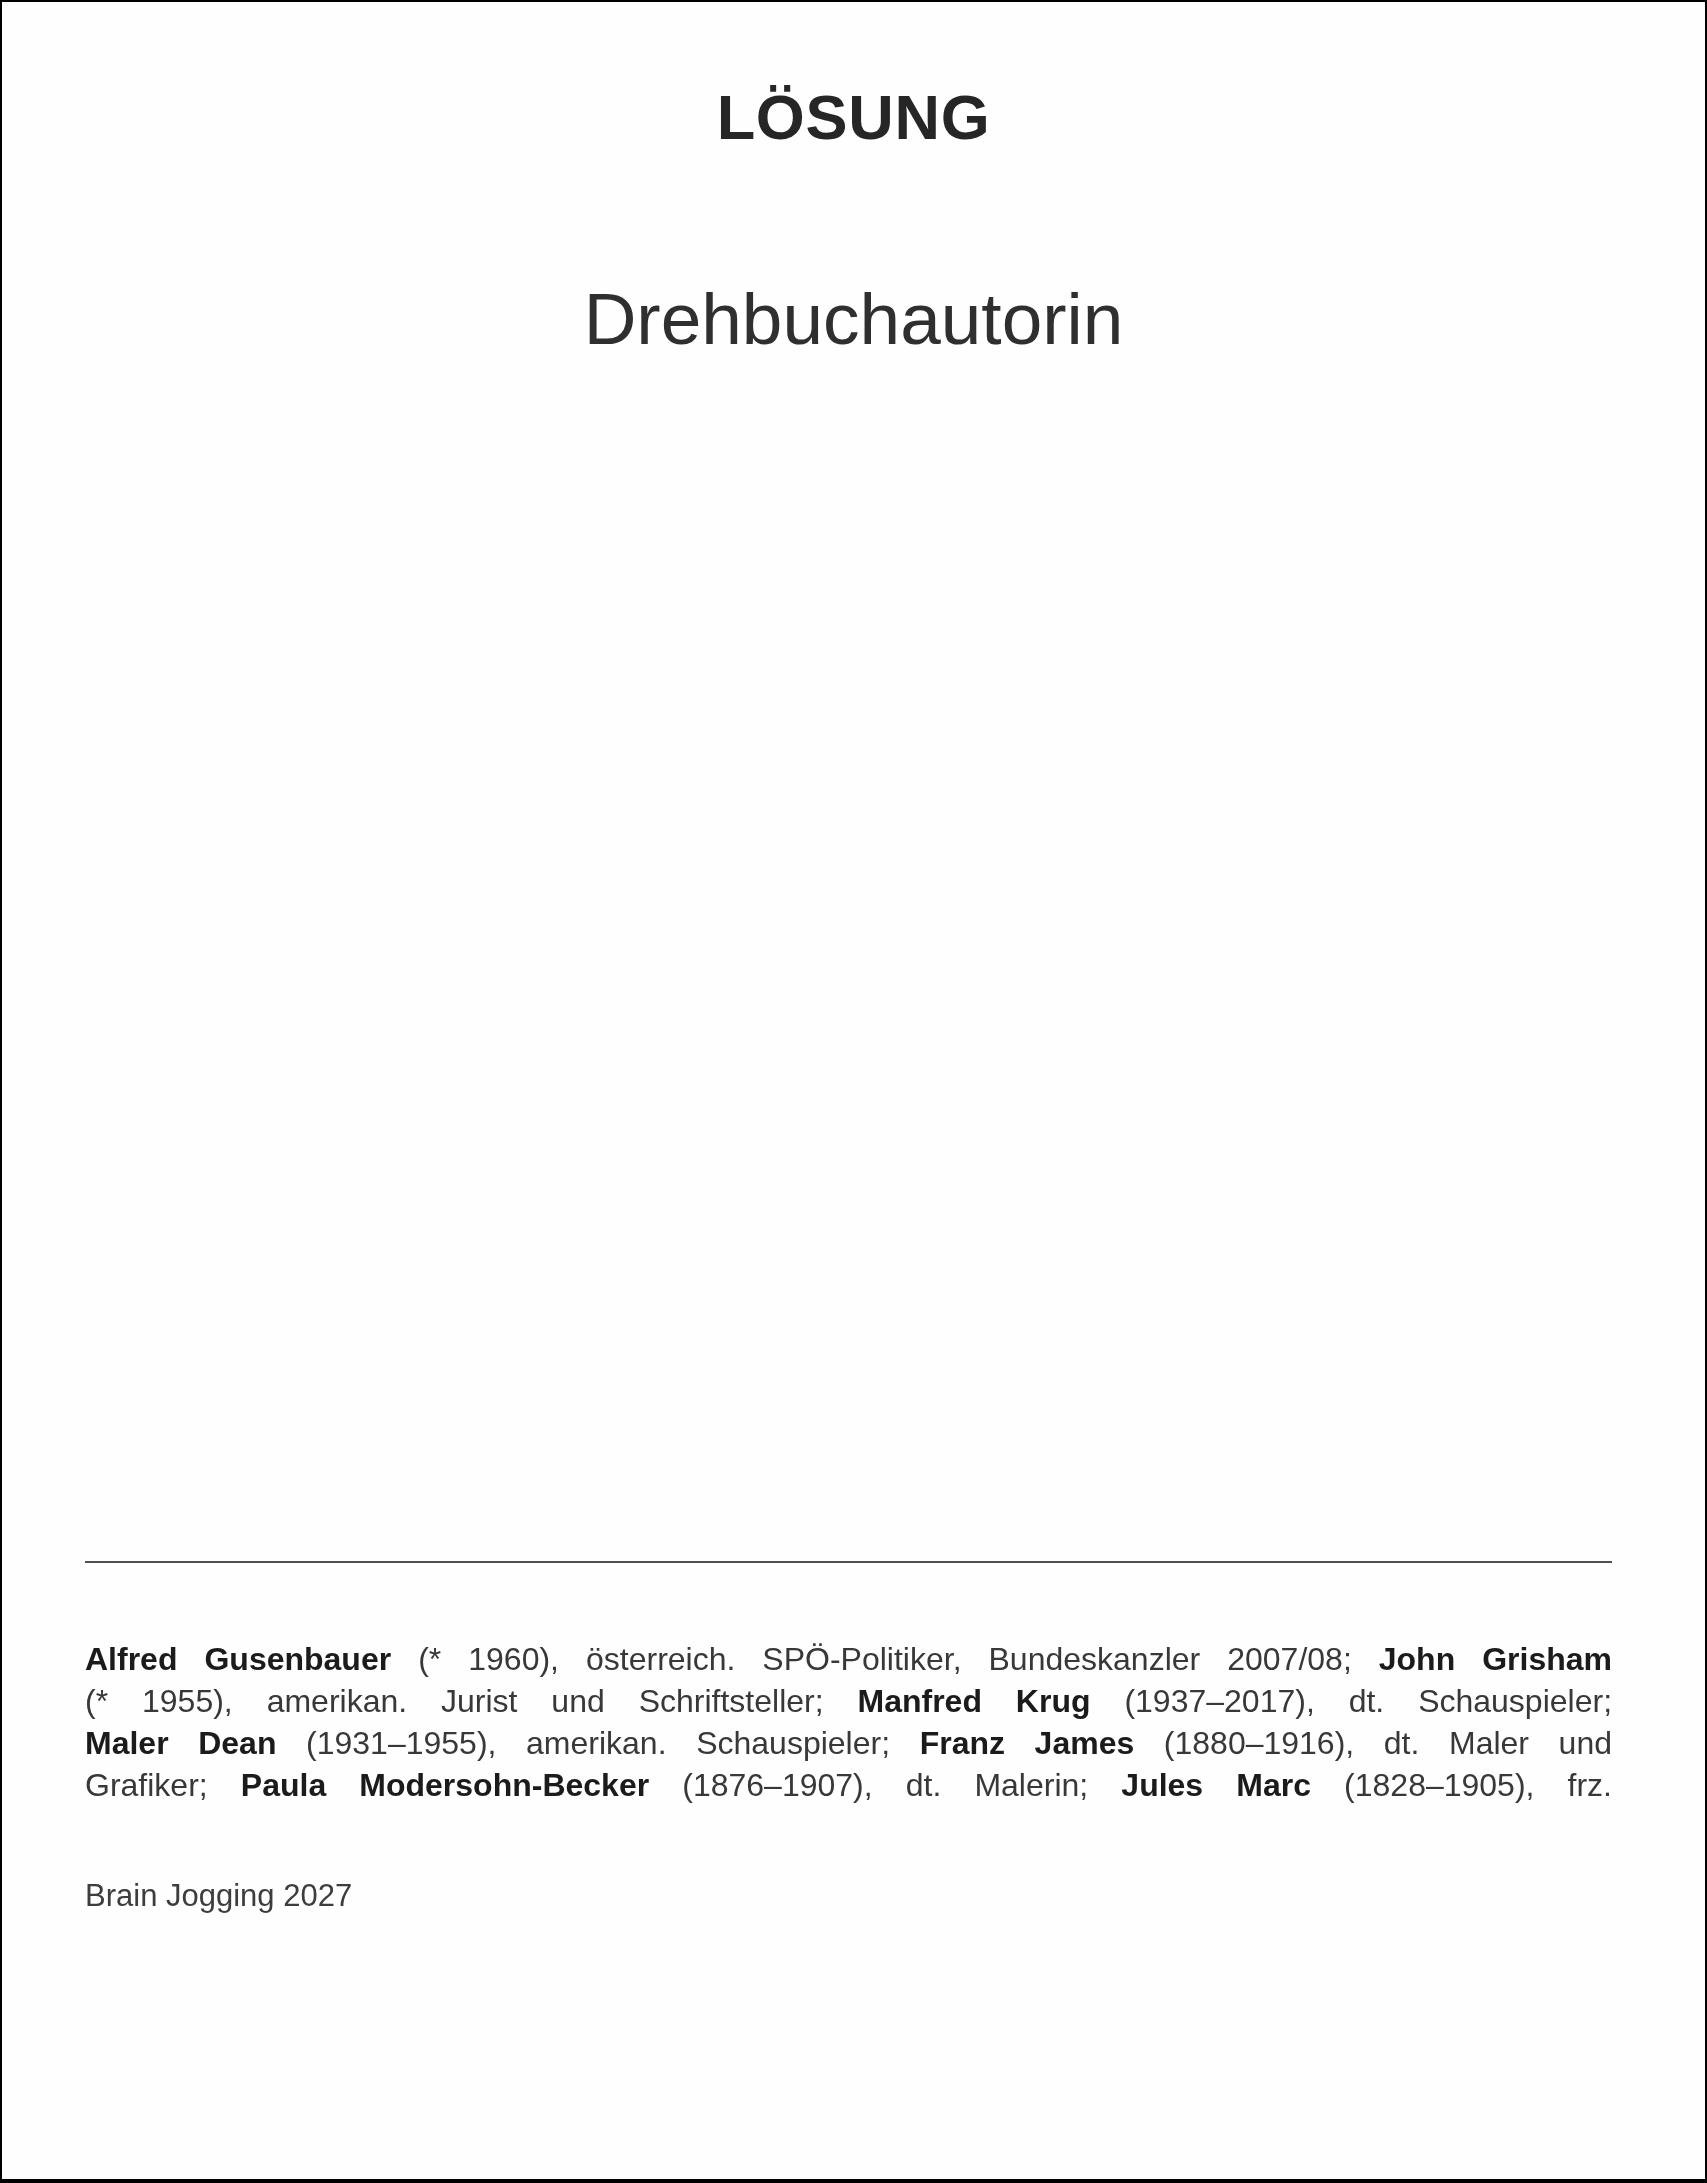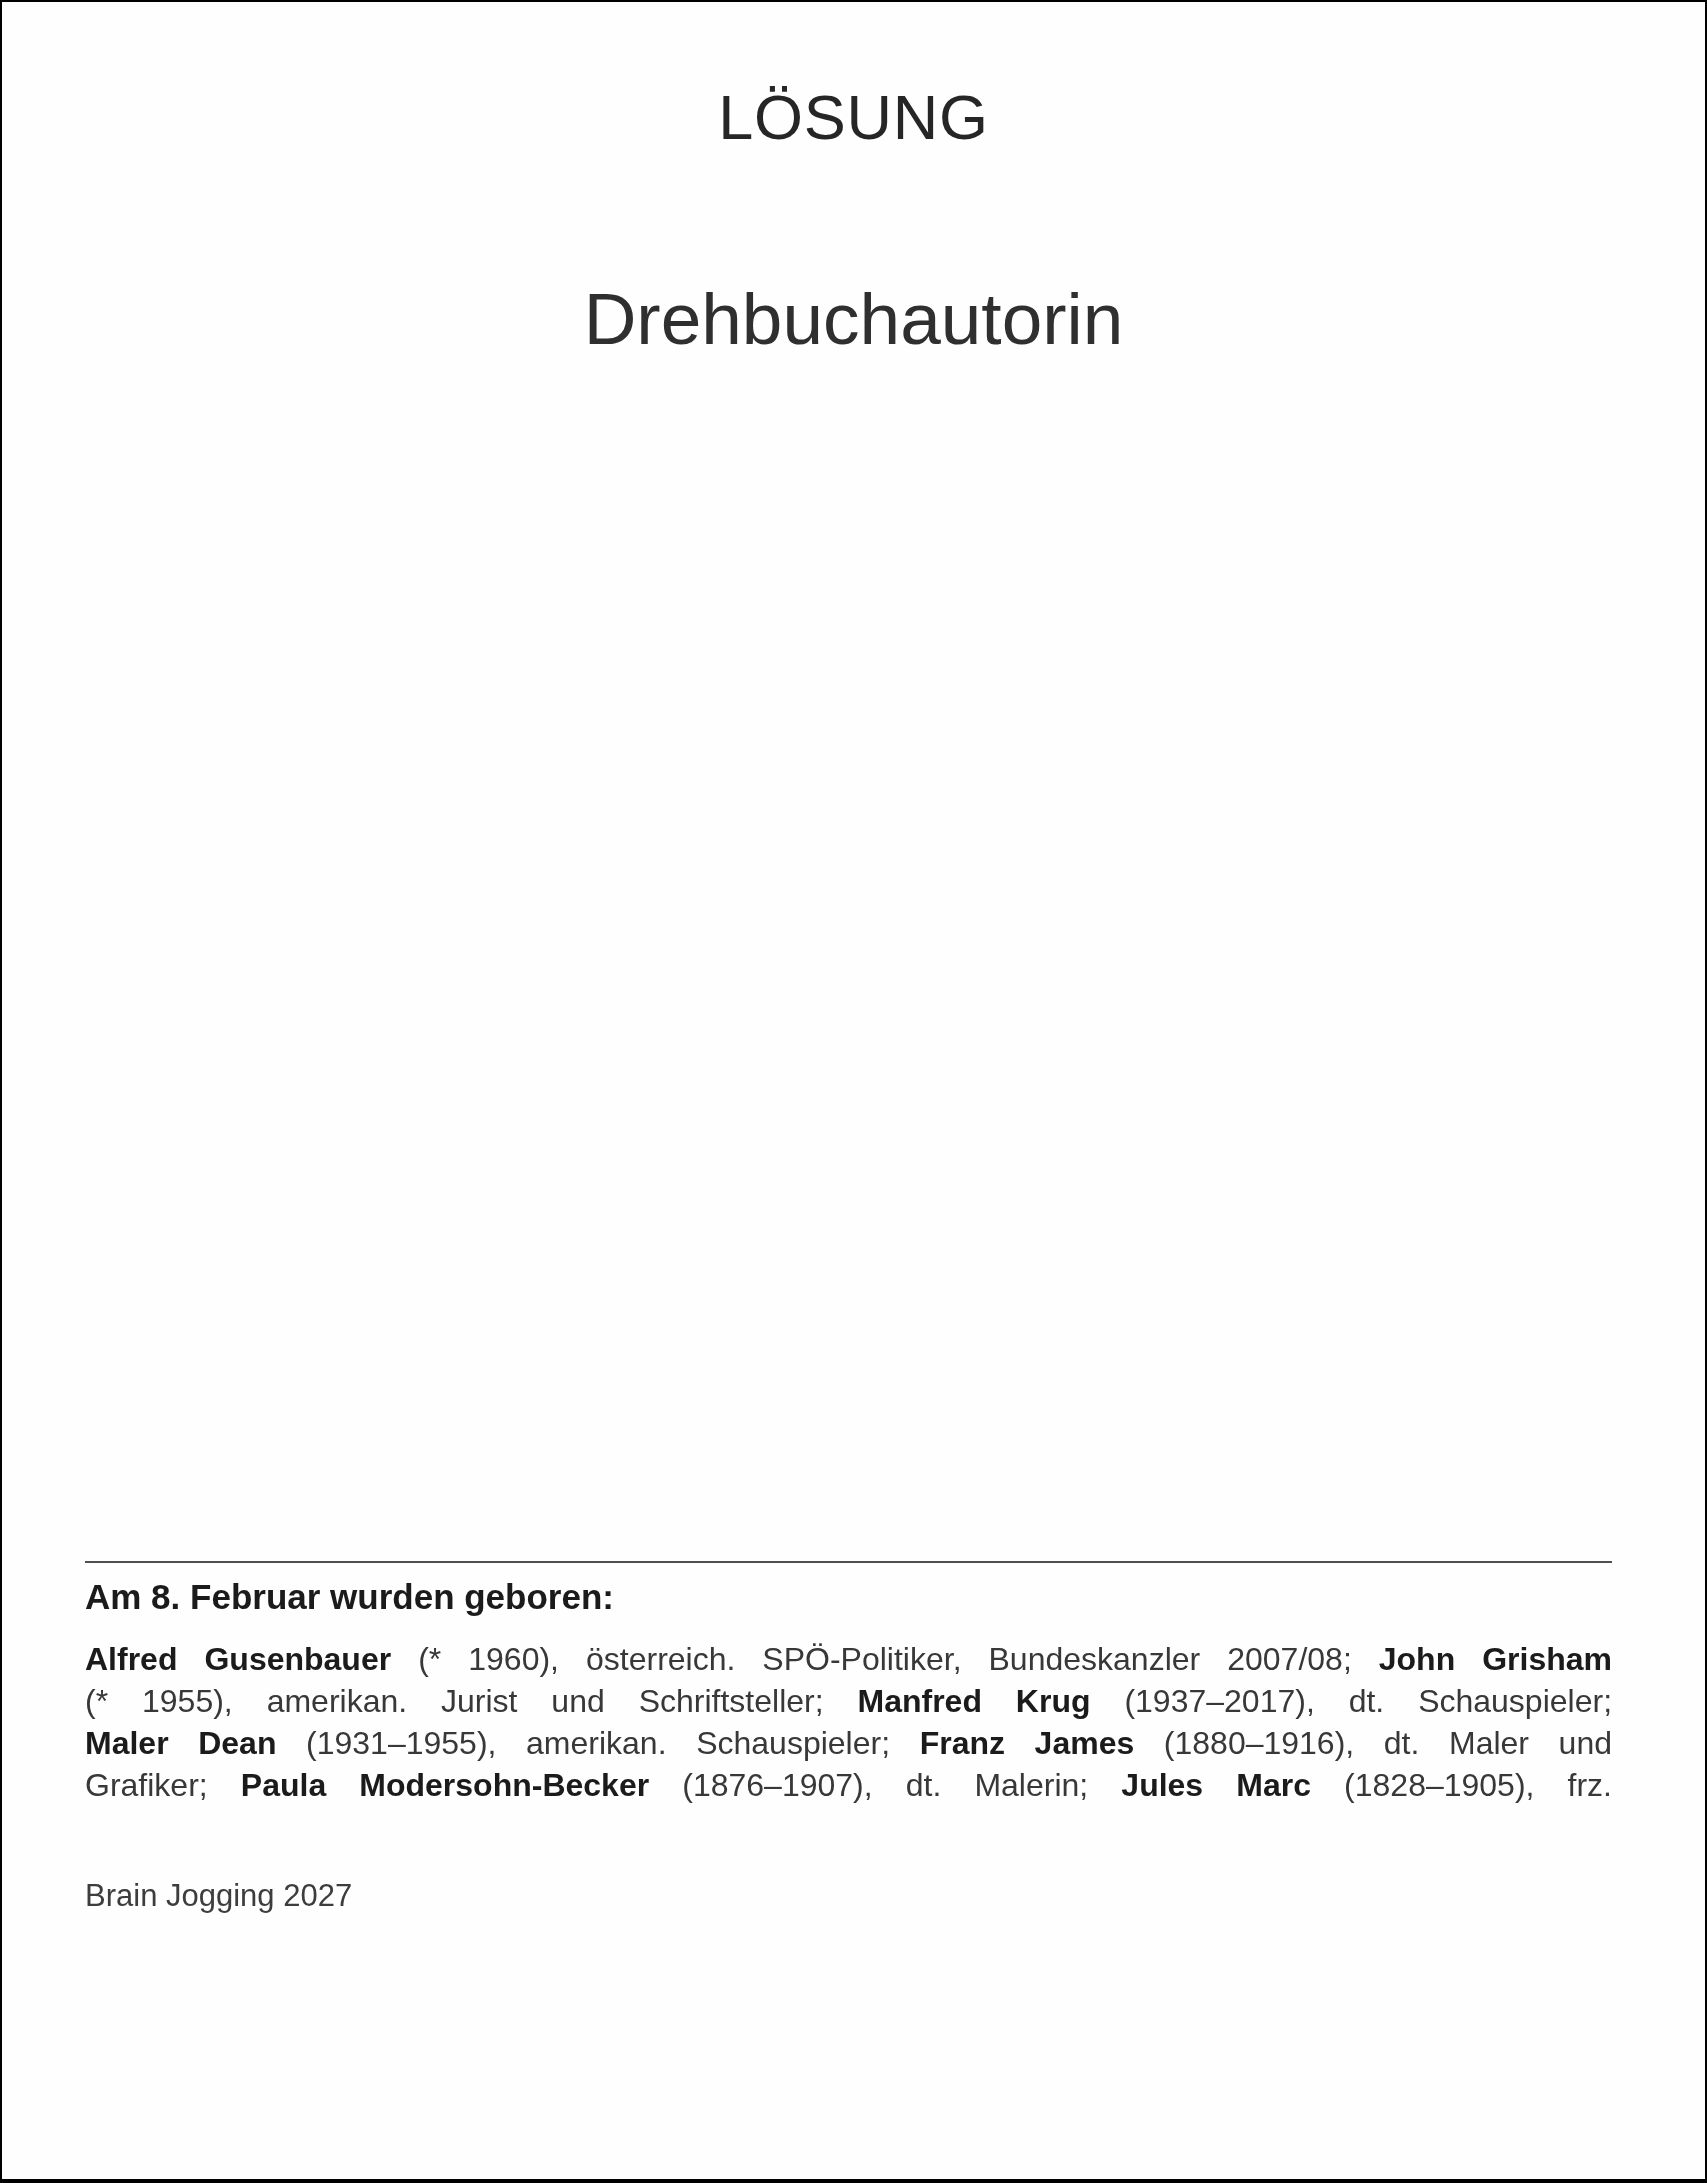--- a/index.html
+++ b/index.html
@@ -23,21 +23,21 @@
     width:1707px;height:2183px;
     box-sizing:border-box;
     background:var(--c-bg);
     border-style:solid;
     border-color:var(--c-border);
     border-width:2.8px 2.1px 4.3px 2.1px;
   }
   .title{
     position:absolute;top:84px;left:0;width:100%;
     text-align:center;
-    font-size:63px;font-weight:normal;
+    font-size:63px;font-weight:bold;
     letter-spacing:0.7px;
     color:var(--c-title);
     line-height:1;
   }
   .solution{
     position:absolute;top:280px;left:0;width:100%;
     text-align:center;
     font-size:73px;font-weight:300;
     color:var(--c-solution);
     line-height:1;
@@ -83,21 +83,20 @@
 <body>
 
 <div class="page">
 
   <div class="title">LÖSUNG</div>
 
   <div class="solution">Drehbuchautorin</div>
 
   <div class="rule"></div>
 
-  <div class="heading">Am 8. Februar wurden geboren:</div>
 
   <div class="paragraph">
     <div class="para-line"><b>Alfred Gusenbauer</b><span> (* 1960), österreich. SPÖ-Politiker, Bundeskanzler 2007/08; </span><b>John Grisham</b></div>
     <div class="para-line"><span>(* 1955), amerikan. Jurist und Schriftsteller; </span><b>Manfred Krug</b><span> (1937–2017), dt. Schauspieler;</span></div>
     <div class="para-line"><b>Maler Dean</b><span> (1931–1955), amerikan. Schauspieler; </span><b>Franz James</b><span> (1880–1916), dt. Maler und</span></div>
     <div class="para-line"><span>Grafiker; </span><b>Paula Modersohn-Becker</b><span> (1876–1907), dt. Malerin; </span><b>Jules Marc</b><span> (1828–1905), frz.</span></div>
   </div>
 
   <div class="credit">Brain Jogging 2027</div>
 

